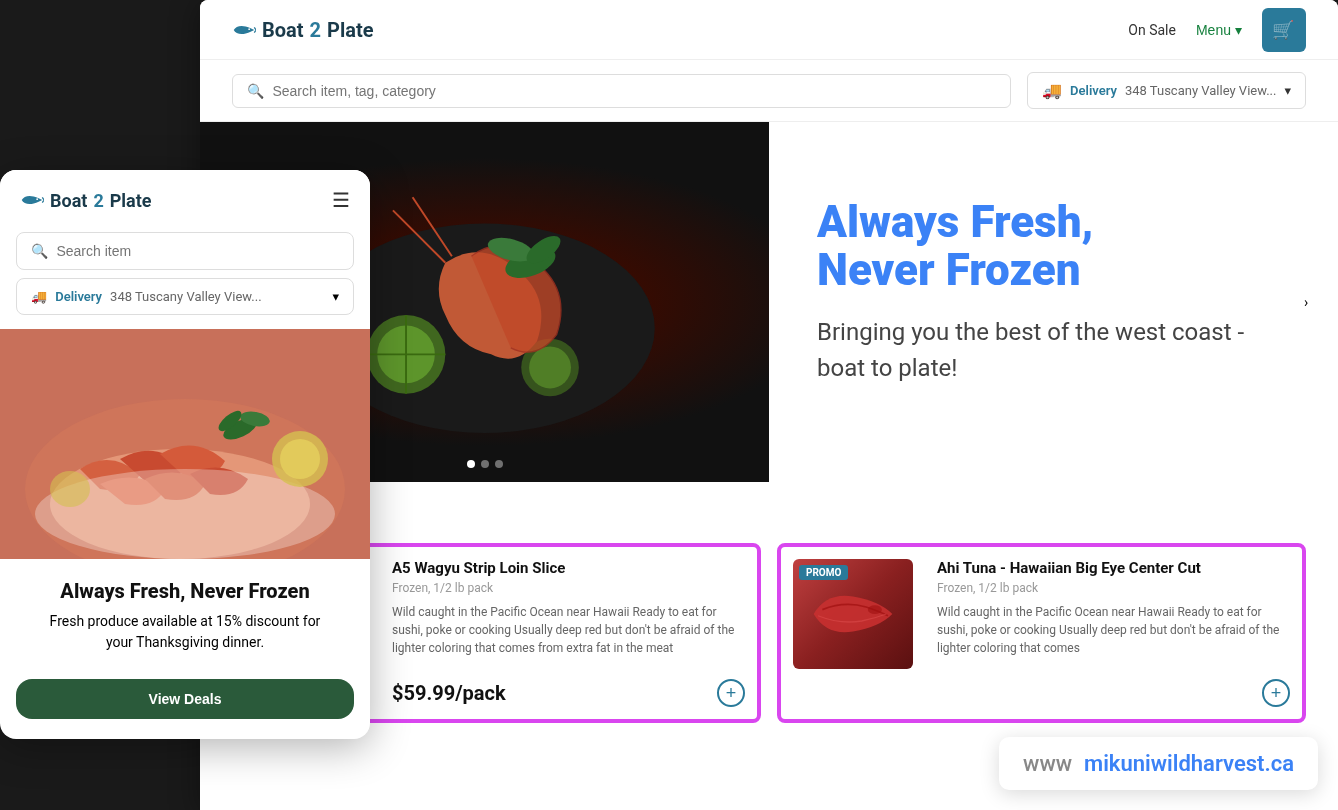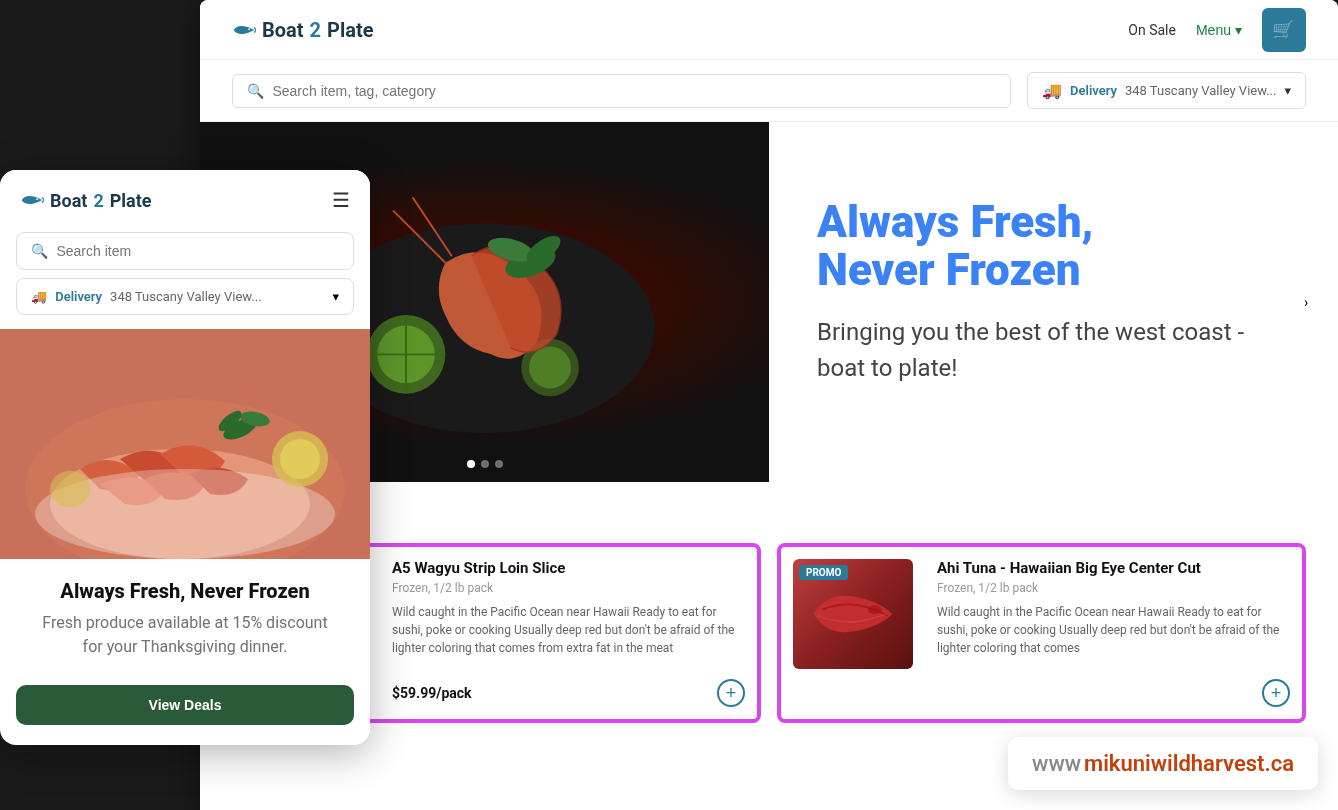--- a/index.html
+++ b/index.html
@@ -284,21 +284,21 @@
       color: #666;
       line-height: 1.5;
       margin-bottom: 22px;
     }
     .product-price-row {
       display: flex;
       align-items: center;
       justify-content: space-between;
     }
     .product-price {
-      font-size: 14px;
+      font-size: 20px;
       font-weight: 700;
       color: #111;
     }
     .add-btn {
       width: 28px;
       height: 28px;
       background: #fff;
       border: 2px solid #2a7a9a;
       border-radius: 50%;
       display: flex;
@@ -317,24 +317,24 @@
       bottom: 20px;
       right: 20px;
       background: #fff;
       border-radius: 10px;
       padding: 14px 24px;
       font-size: 22px;
       font-weight: 500;
       color: #222;
       box-shadow: 0 4px 20px rgba(0,0,0,0.15);
       display: flex;
-      gap: 3px;
+      gap: 12px;
     }
     .url-www { color: #888; }
-    .url-domain { color: #c2410c; font-weight: 600; }
+    .url-domain { color: #3b82f6; font-weight: 600; }
 
     
     .mobile-card {
       position: absolute;
       left: 0;
       top: 170px;
       width: 370px;
       background: #fff;
       border-radius: 16px;
       box-shadow: 0 8px 40px rgba(0,0,0,0.3);
@@ -416,31 +416,31 @@
       padding: 20px 36px 10px;
       text-align: center;
     }
     .mobile-hero-title {
       font-size: 20px;
       font-weight: 800;
       color: #111;
       margin-bottom: 8px;
     }
     .mobile-hero-subtitle {
-      font-size: 16px;
-      color: #737373;
+      font-size: 14px;
+      color: #000000;
       line-height: 1.5;
       margin-bottom: 16px;
     }
     .mobile-view-deals-btn {
       display: block;
       background: #2a5a3a;
       color: #fff;
       border: none;
-      border-radius: 10px;
+      border-radius: 16px;
       padding: 12px;
       font-size: 14px;
       font-weight: 600;
       cursor: pointer;
       width: calc(100% - 32px);
       margin: 0 16px 20px;
       text-align: center;
     }
 
     

